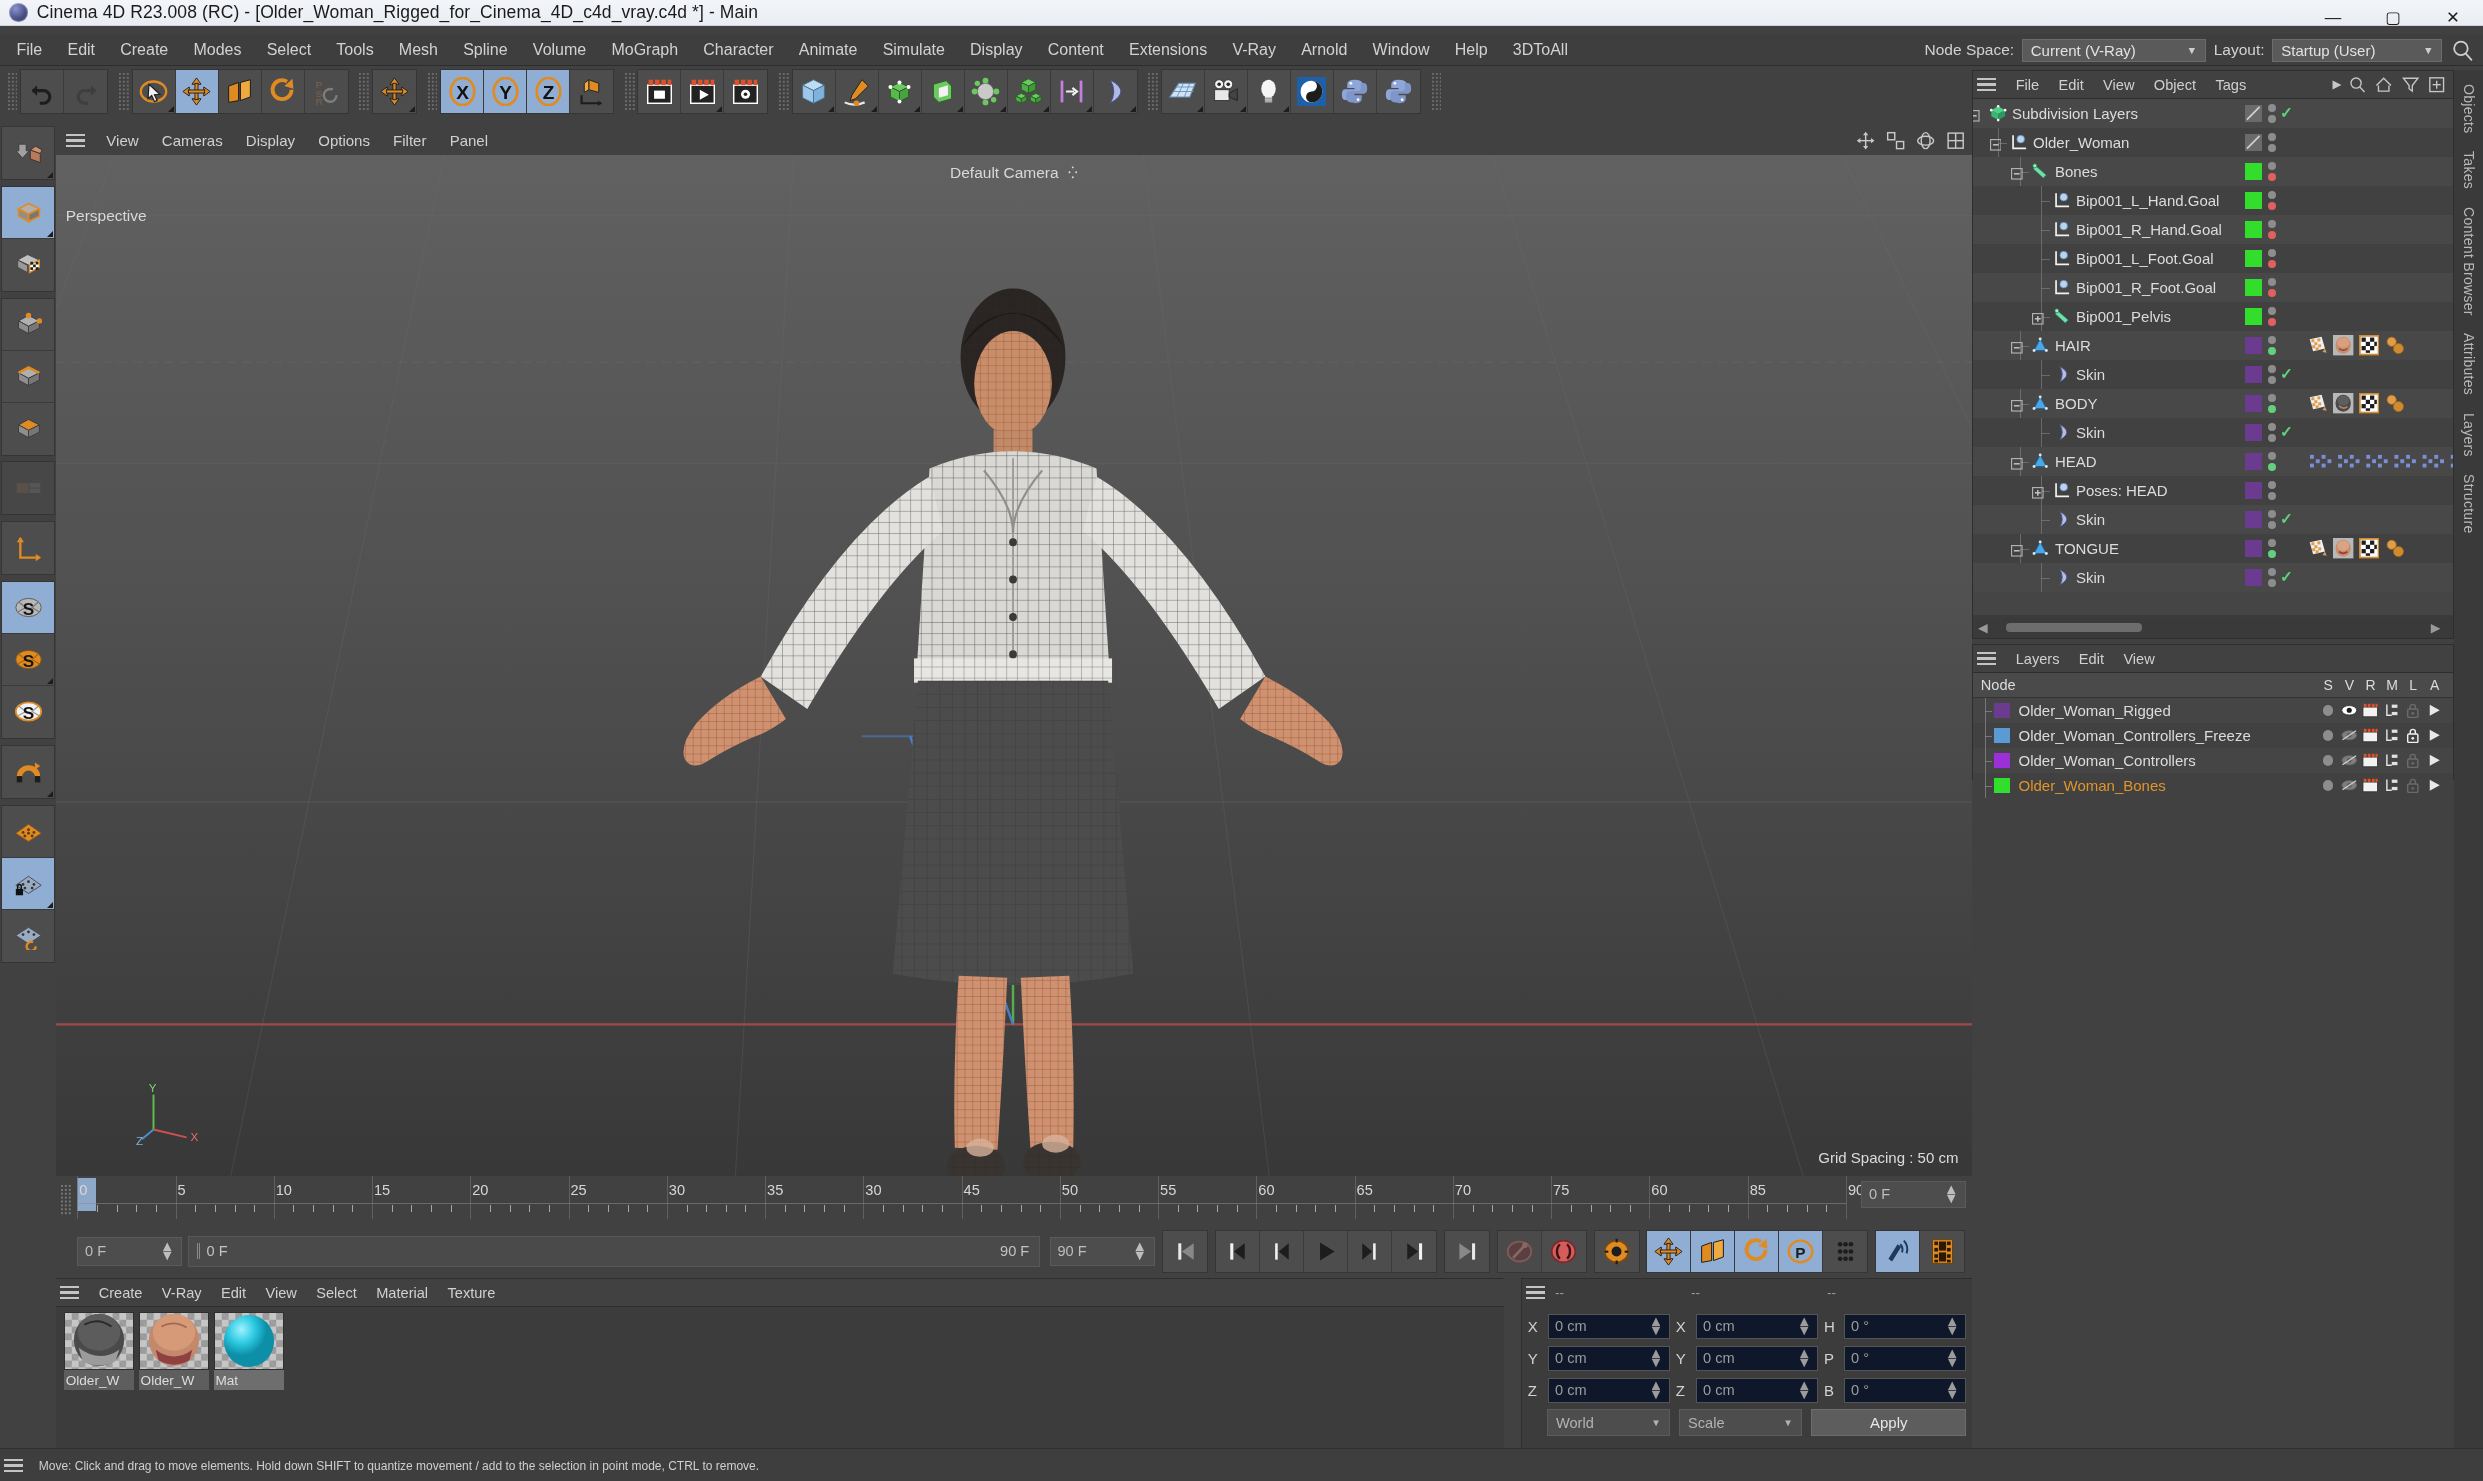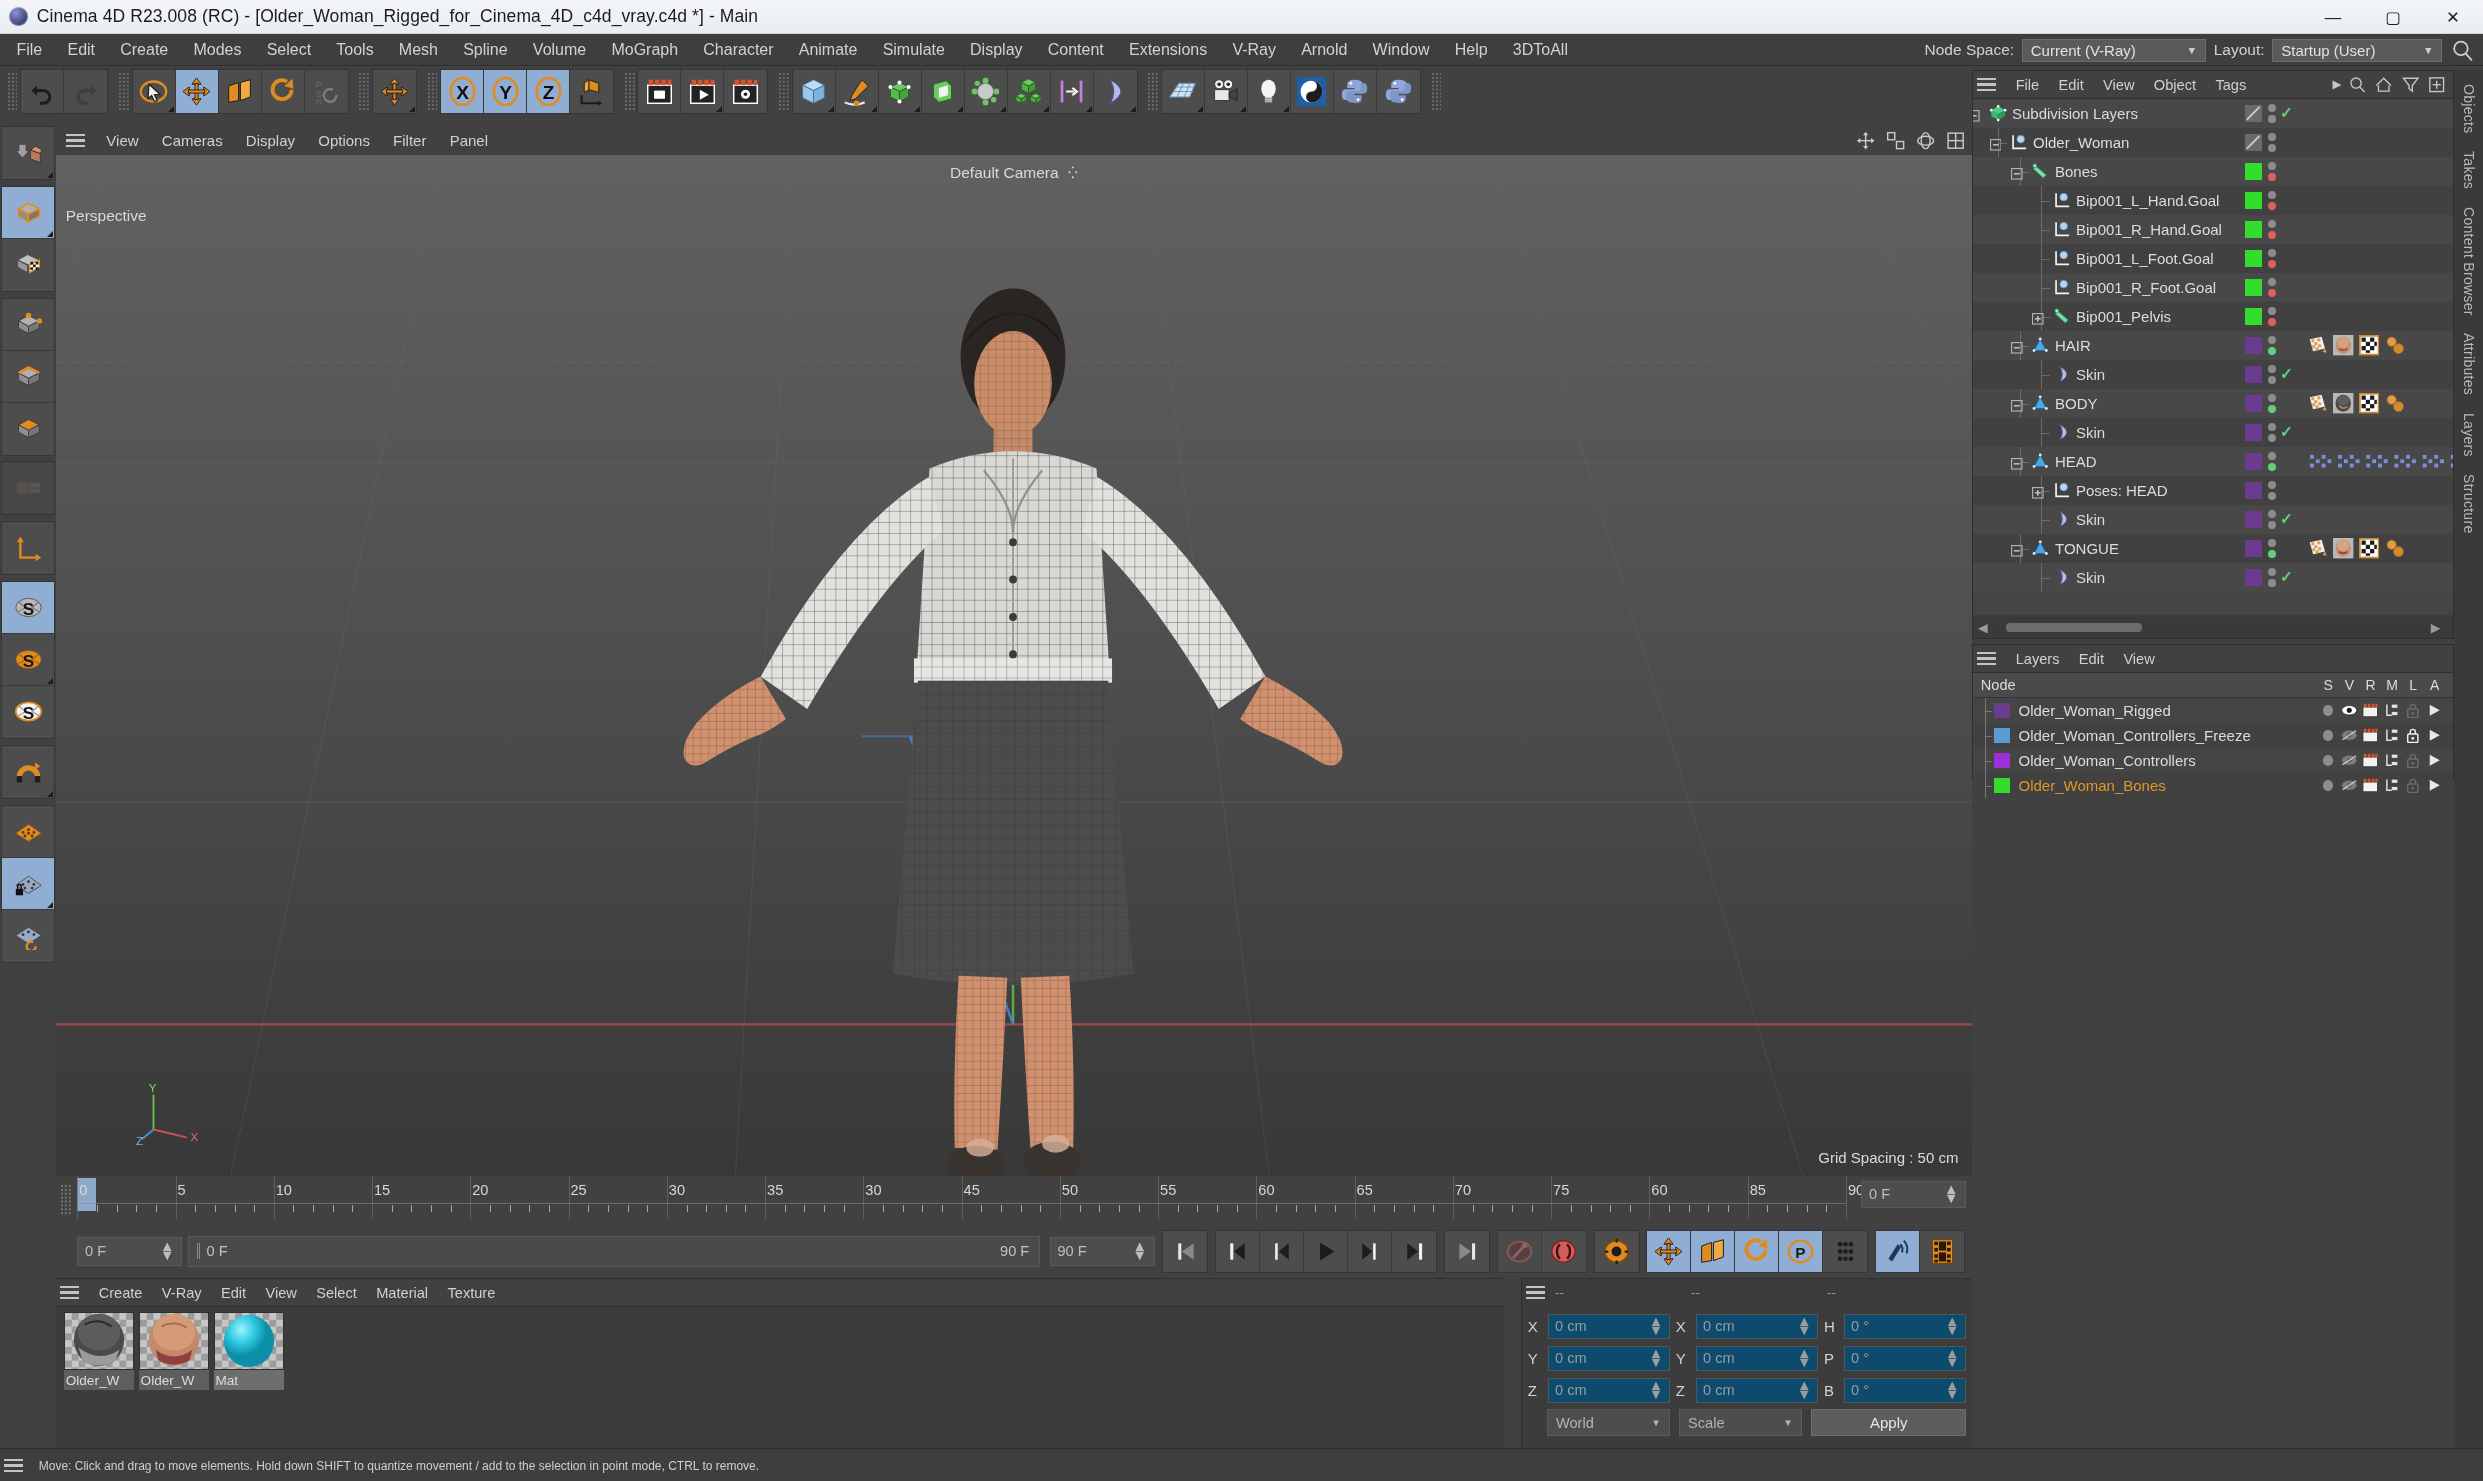--- a/index.html
+++ b/index.html
@@ -7,21 +7,21 @@
     width: 2483px; height: 1482px;
     background: #3a3a3a;
     font-family: "Liberation Sans", sans-serif;
     overflow: hidden;
     -webkit-font-smoothing: antialiased;
   }
   .app { position: relative; width: 2483px; height: 1482px; background: #414141; }
 
   
   .titlebar {
-    position: absolute; left: 0; top: 0; width: 2483px; height: 34px;
+    position: absolute; left: 0; top: 0; width: 2483px; height: 26px;
     background: linear-gradient(#f3f5f9, #e9edf3);
     display: flex; align-items: center; border-bottom: 1px solid #cfd4dc;
   }
   .titlebar .logo {
     width: 19.4px; height: 19.4px; margin-left: 8.7px; margin-right: 8.7px;
     border-radius: 50%;
     background: radial-gradient(circle at 35% 30%, #8b93cf 0%, #4a4f87 55%, #22254a 100%);
     box-shadow: inset 0 0 1.9px #fff;
   }
   .titlebar .ttl { font-size: 17.5px; color: #1b1b1b; letter-spacing: 0.1px; }
@@ -179,21 +179,21 @@
               white-space: nowrap; overflow: hidden; background: #5e5e5e; height: 20.4px; }
 
   
   .coordpanel { position: absolute; right: 511px; bottom: 34px; width: 451px; height: 170px; background: #3c3c3c;
                 border-top: 1px solid #2e2e2e; border-left: 1px solid #2e2e2e; }
   .coord-menu { height: 27px; display: flex; align-items: center; gap: 0; }
   .cdash { color: #9d9d9d; font-size: 13.6px; }
   .coordgrid { position: absolute; left: 5.8px; right: 5.8px; top: 31px; }
   .crow { display: flex; align-items: center; height: 32px; gap: 2.9px; }
   .clab { width: 17.5px; color: #d2d2d2; font-size: 15px; text-align: left; }
-  .cinput { flex: 1; height: 25px; background: #0c4a6e; border: 1px solid #545454; display: flex;
+  .cinput { flex: 1; height: 25px; background: #0f172a; border: 1px solid #545454; display: flex;
             align-items: center; padding: 0 5.8px; }
   .cinput span { color: #9c9c9c; font-size: 14.6px; }
   .crow2 { display: flex; align-items: center; height: 33px; gap: 9.7px; padding-left: 19.4px; }
   .csel { flex: 1; height: 27px; background: #4d4d4d; border: 1px solid #5b5b5b; display: flex;
           align-items: center; justify-content: space-between; padding: 0 7.8px; color: #b3b3b3; font-size: 14.6px; }
   .cbtn { width: 155px; height: 27px; background: #5d5d5d; border: 1px solid #6d6d6d; color: #e6e6e6;
           font-size: 15px; display: flex; align-items: center; justify-content: center; }
 
   
   .statusbar { position: absolute; left: 0; bottom: 0; width: 2483px; height: 34px; background: #3e3e3e;

